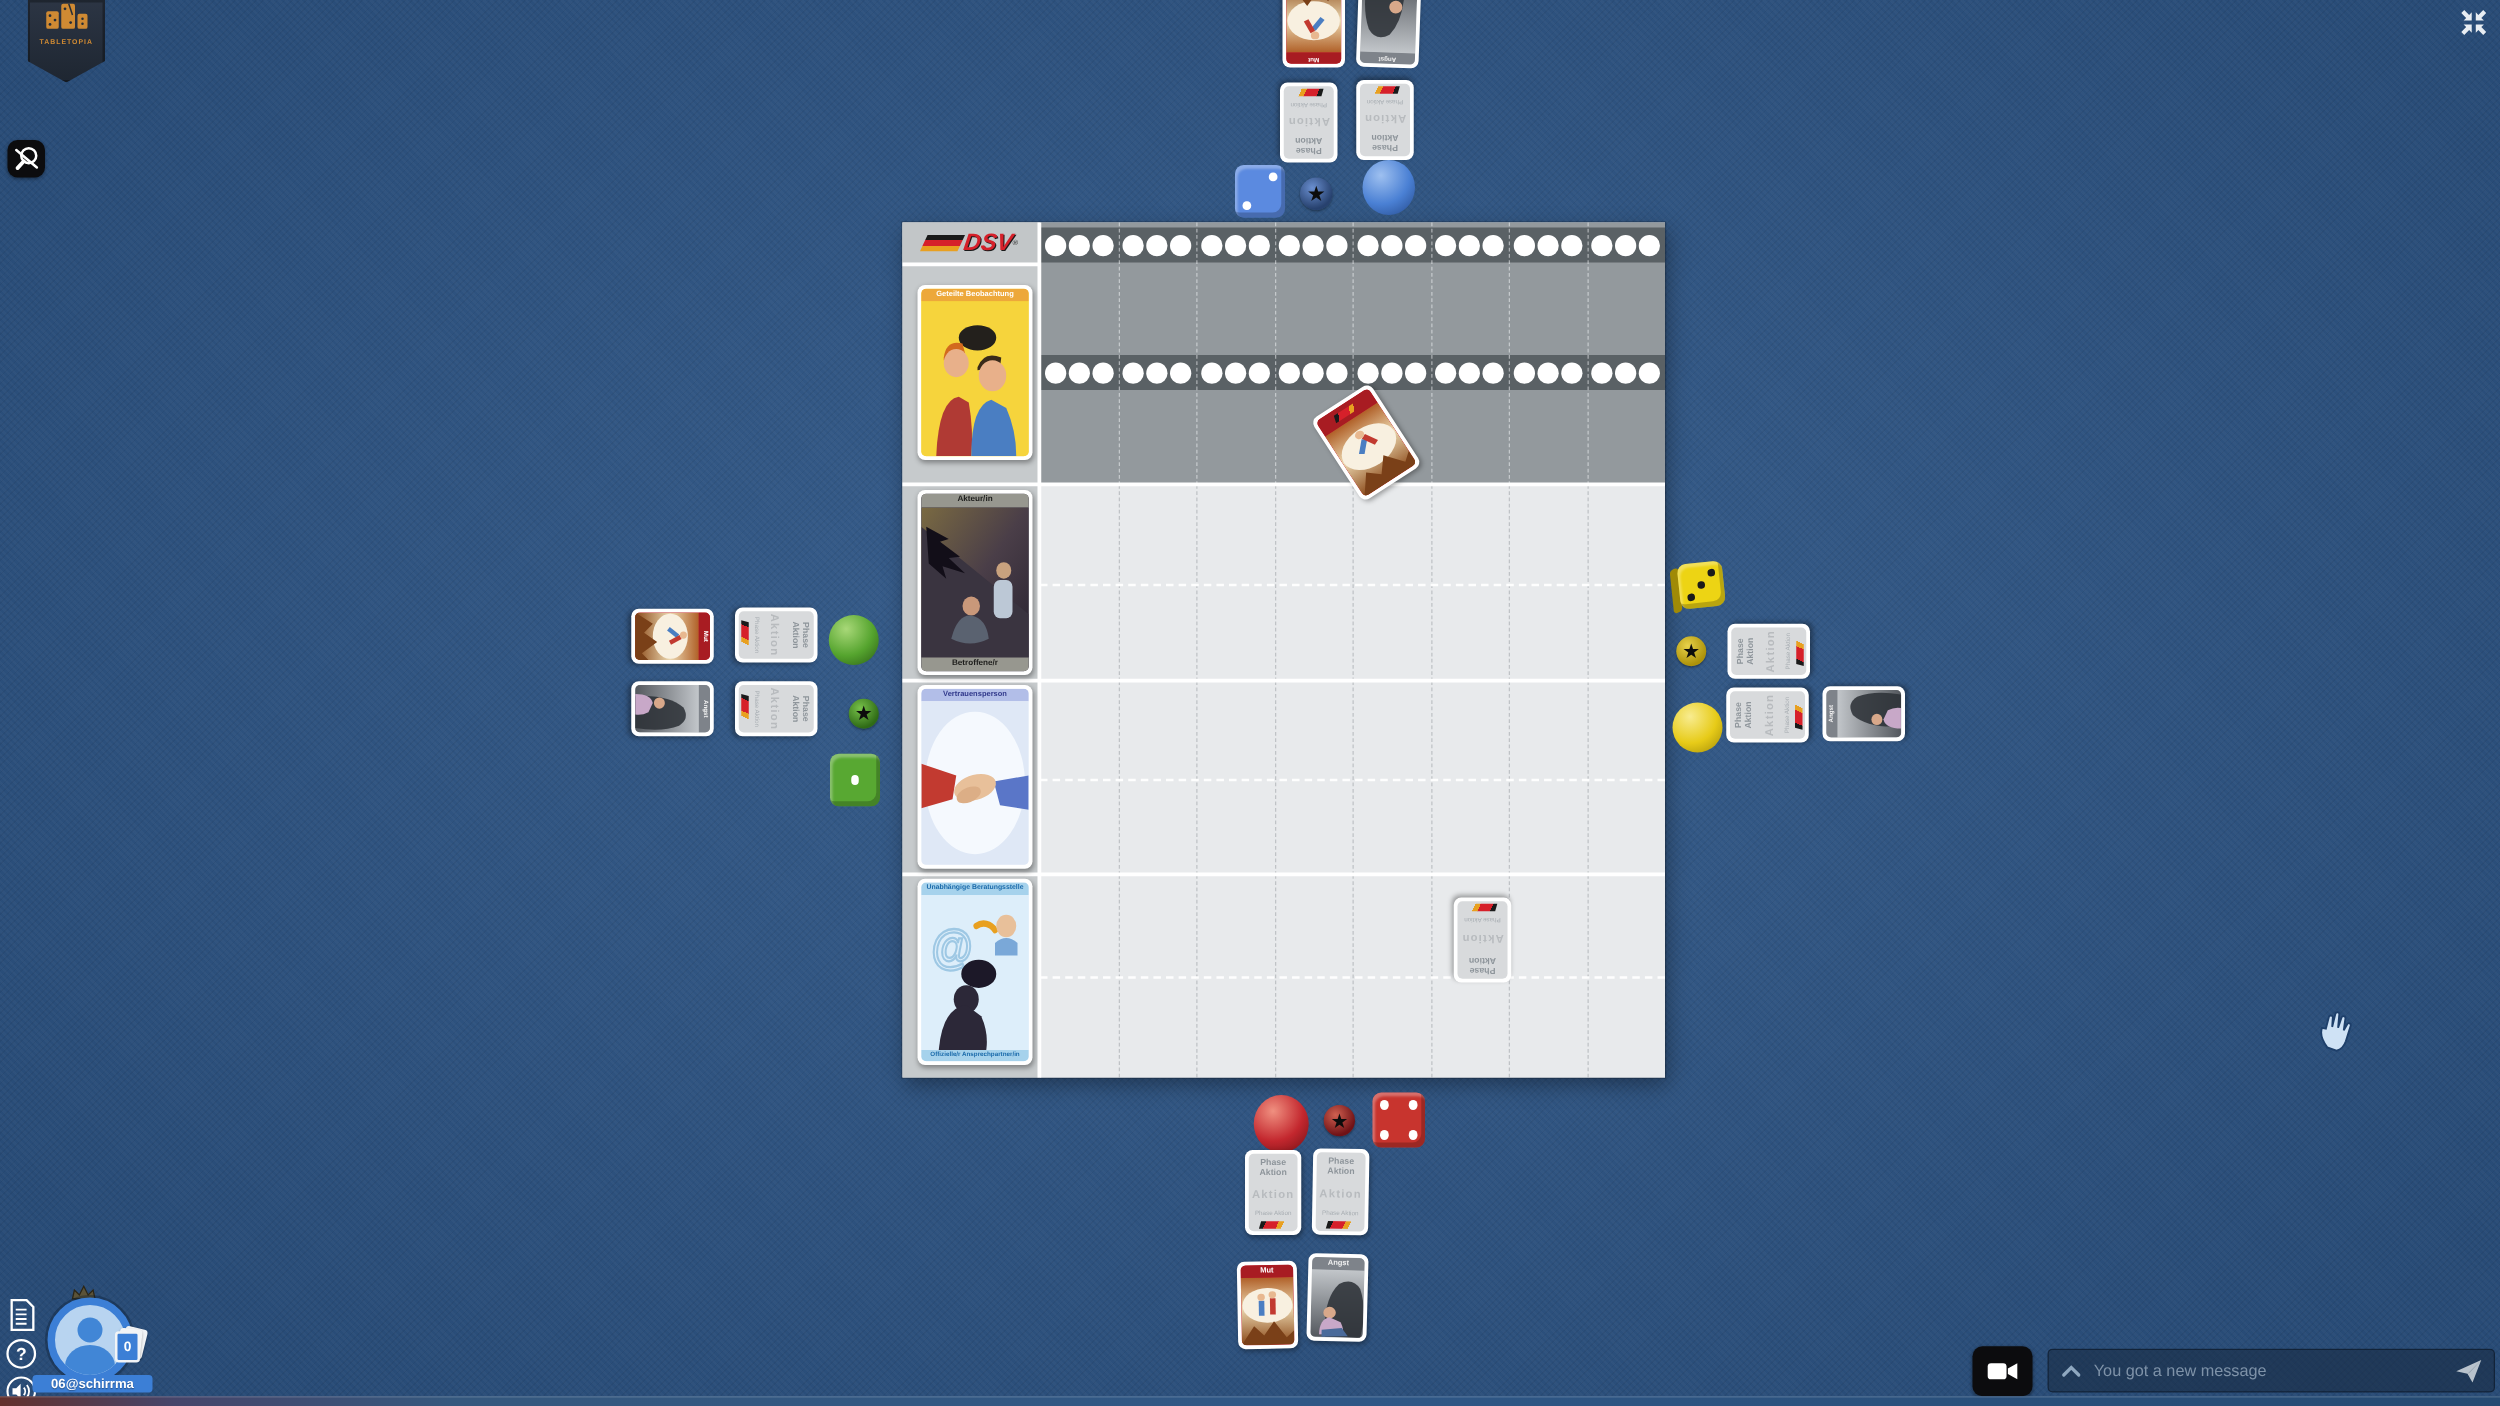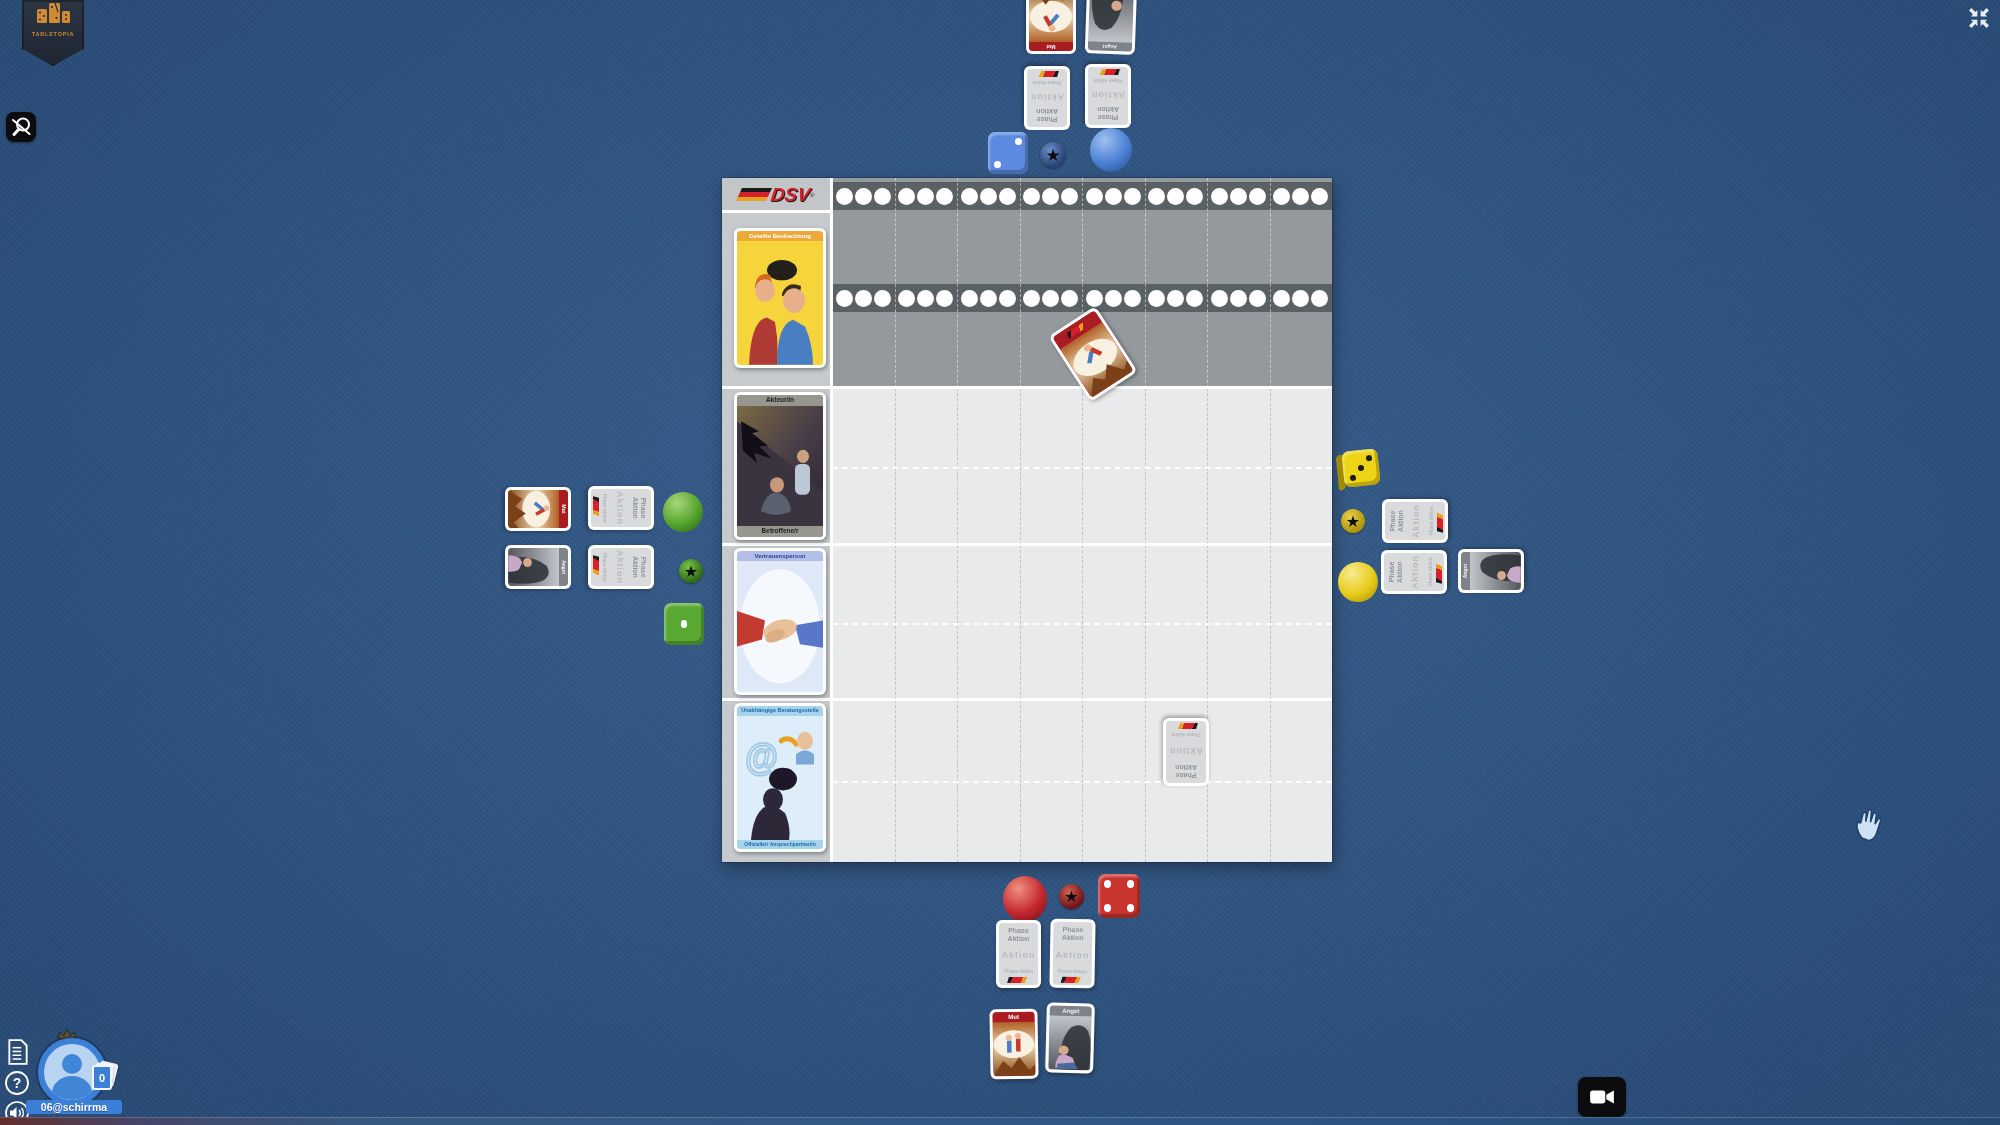--- a/index.html
+++ b/index.html
@@ -650,15 +650,25 @@
       <div class="front">0</div>
     </div>
   </div>
 
   <div class="abs hud-btn" style="left:1578px;top:1077px;width:48px;height:40px;">
     <svg viewBox="0 0 26 22" width="28" height="24">
       <rect x="2" y="5" width="14" height="12" rx="2.5" fill="#fff"></rect>
       <polygon points="17,9 24,5 24,17 17,13" fill="#fff"></polygon>
     </svg>
   </div>
+  <div id="chat-bar" class="abs">
+    <svg viewBox="0 0 20 20" width="20" height="20" style="flex:0 0 auto;margin-right:6px;">
+      <path d="M4 13 L10 7 L16 13" stroke="#8fa8c0" stroke-width="2.6" fill="none" stroke-linecap="round"></path>
+    </svg>
+    <input id="chat-input" type="text" placeholder="You got a new message" style="">
+    <svg viewBox="0 0 24 24" width="24" height="24" style="flex:0 0 auto;margin-left:6px;">
+      <polygon points="2,12 22,3 15,21 11,14" fill="#b8c2cc"></polygon>
+      <polygon points="11,14 22,3 13,13" fill="#94a2ae"></polygon>
+    </svg>
+  </div>
 
   <div id="bottom-strip"></div>
 </div>
 
 </body></html>

